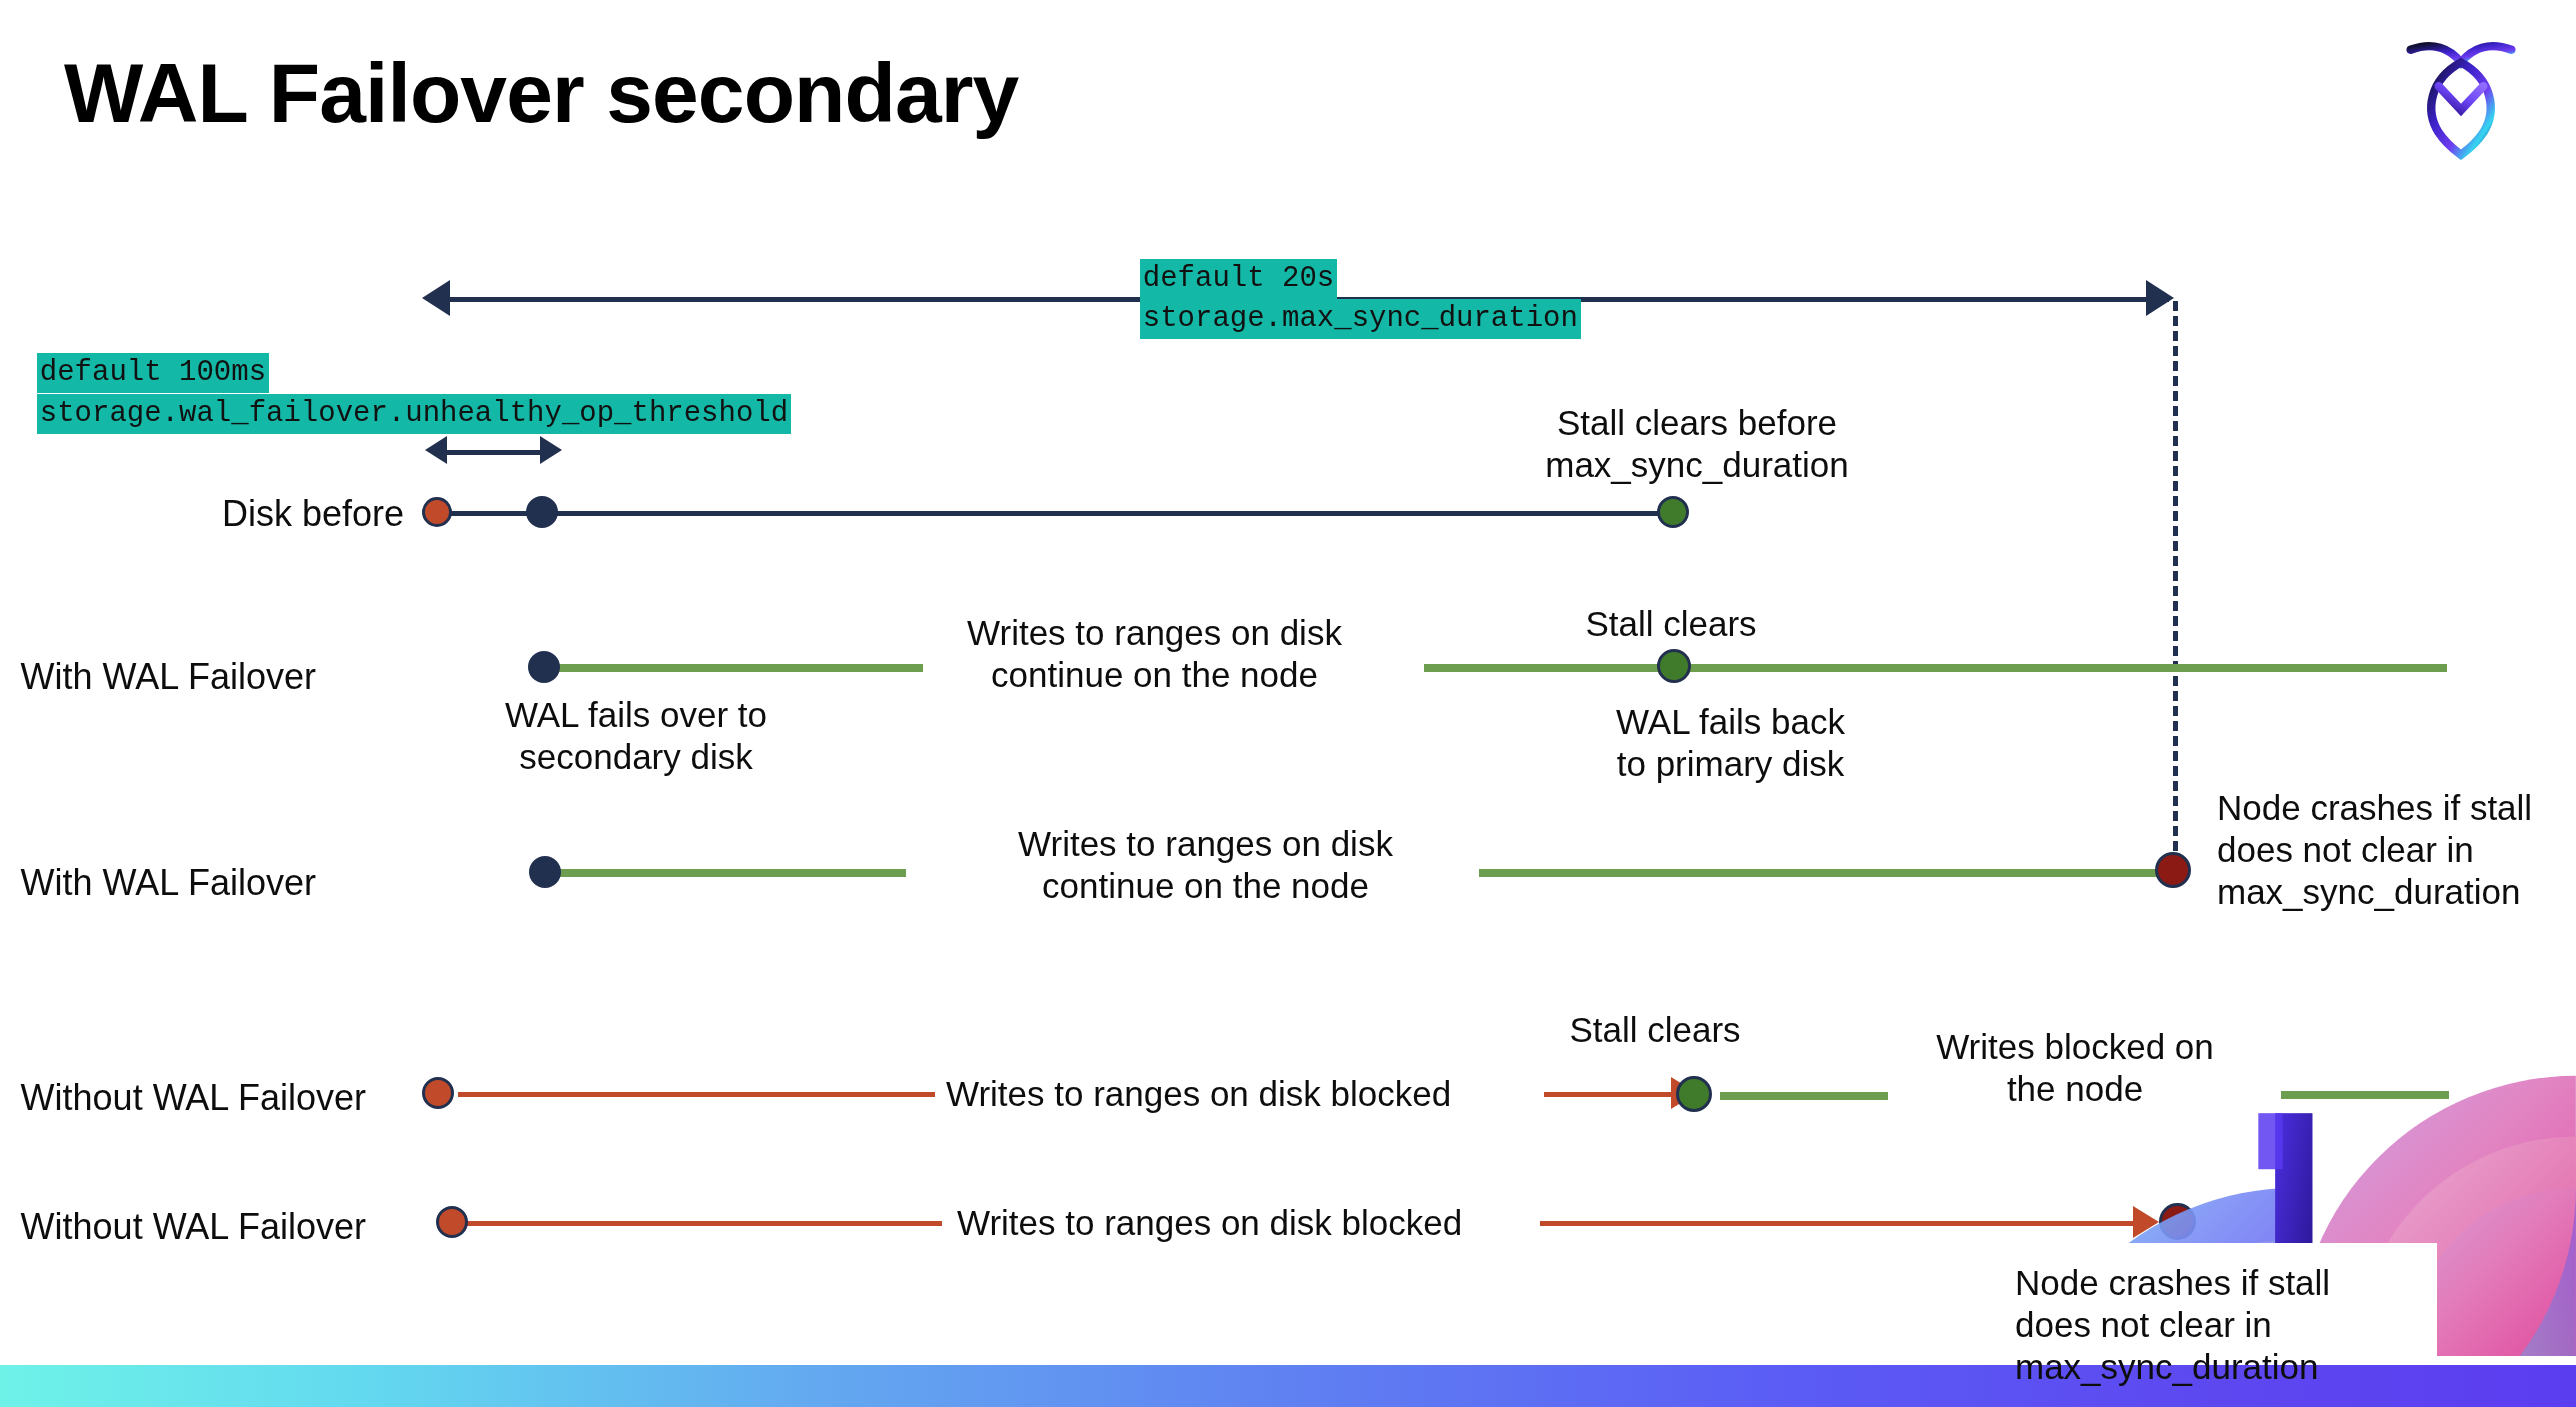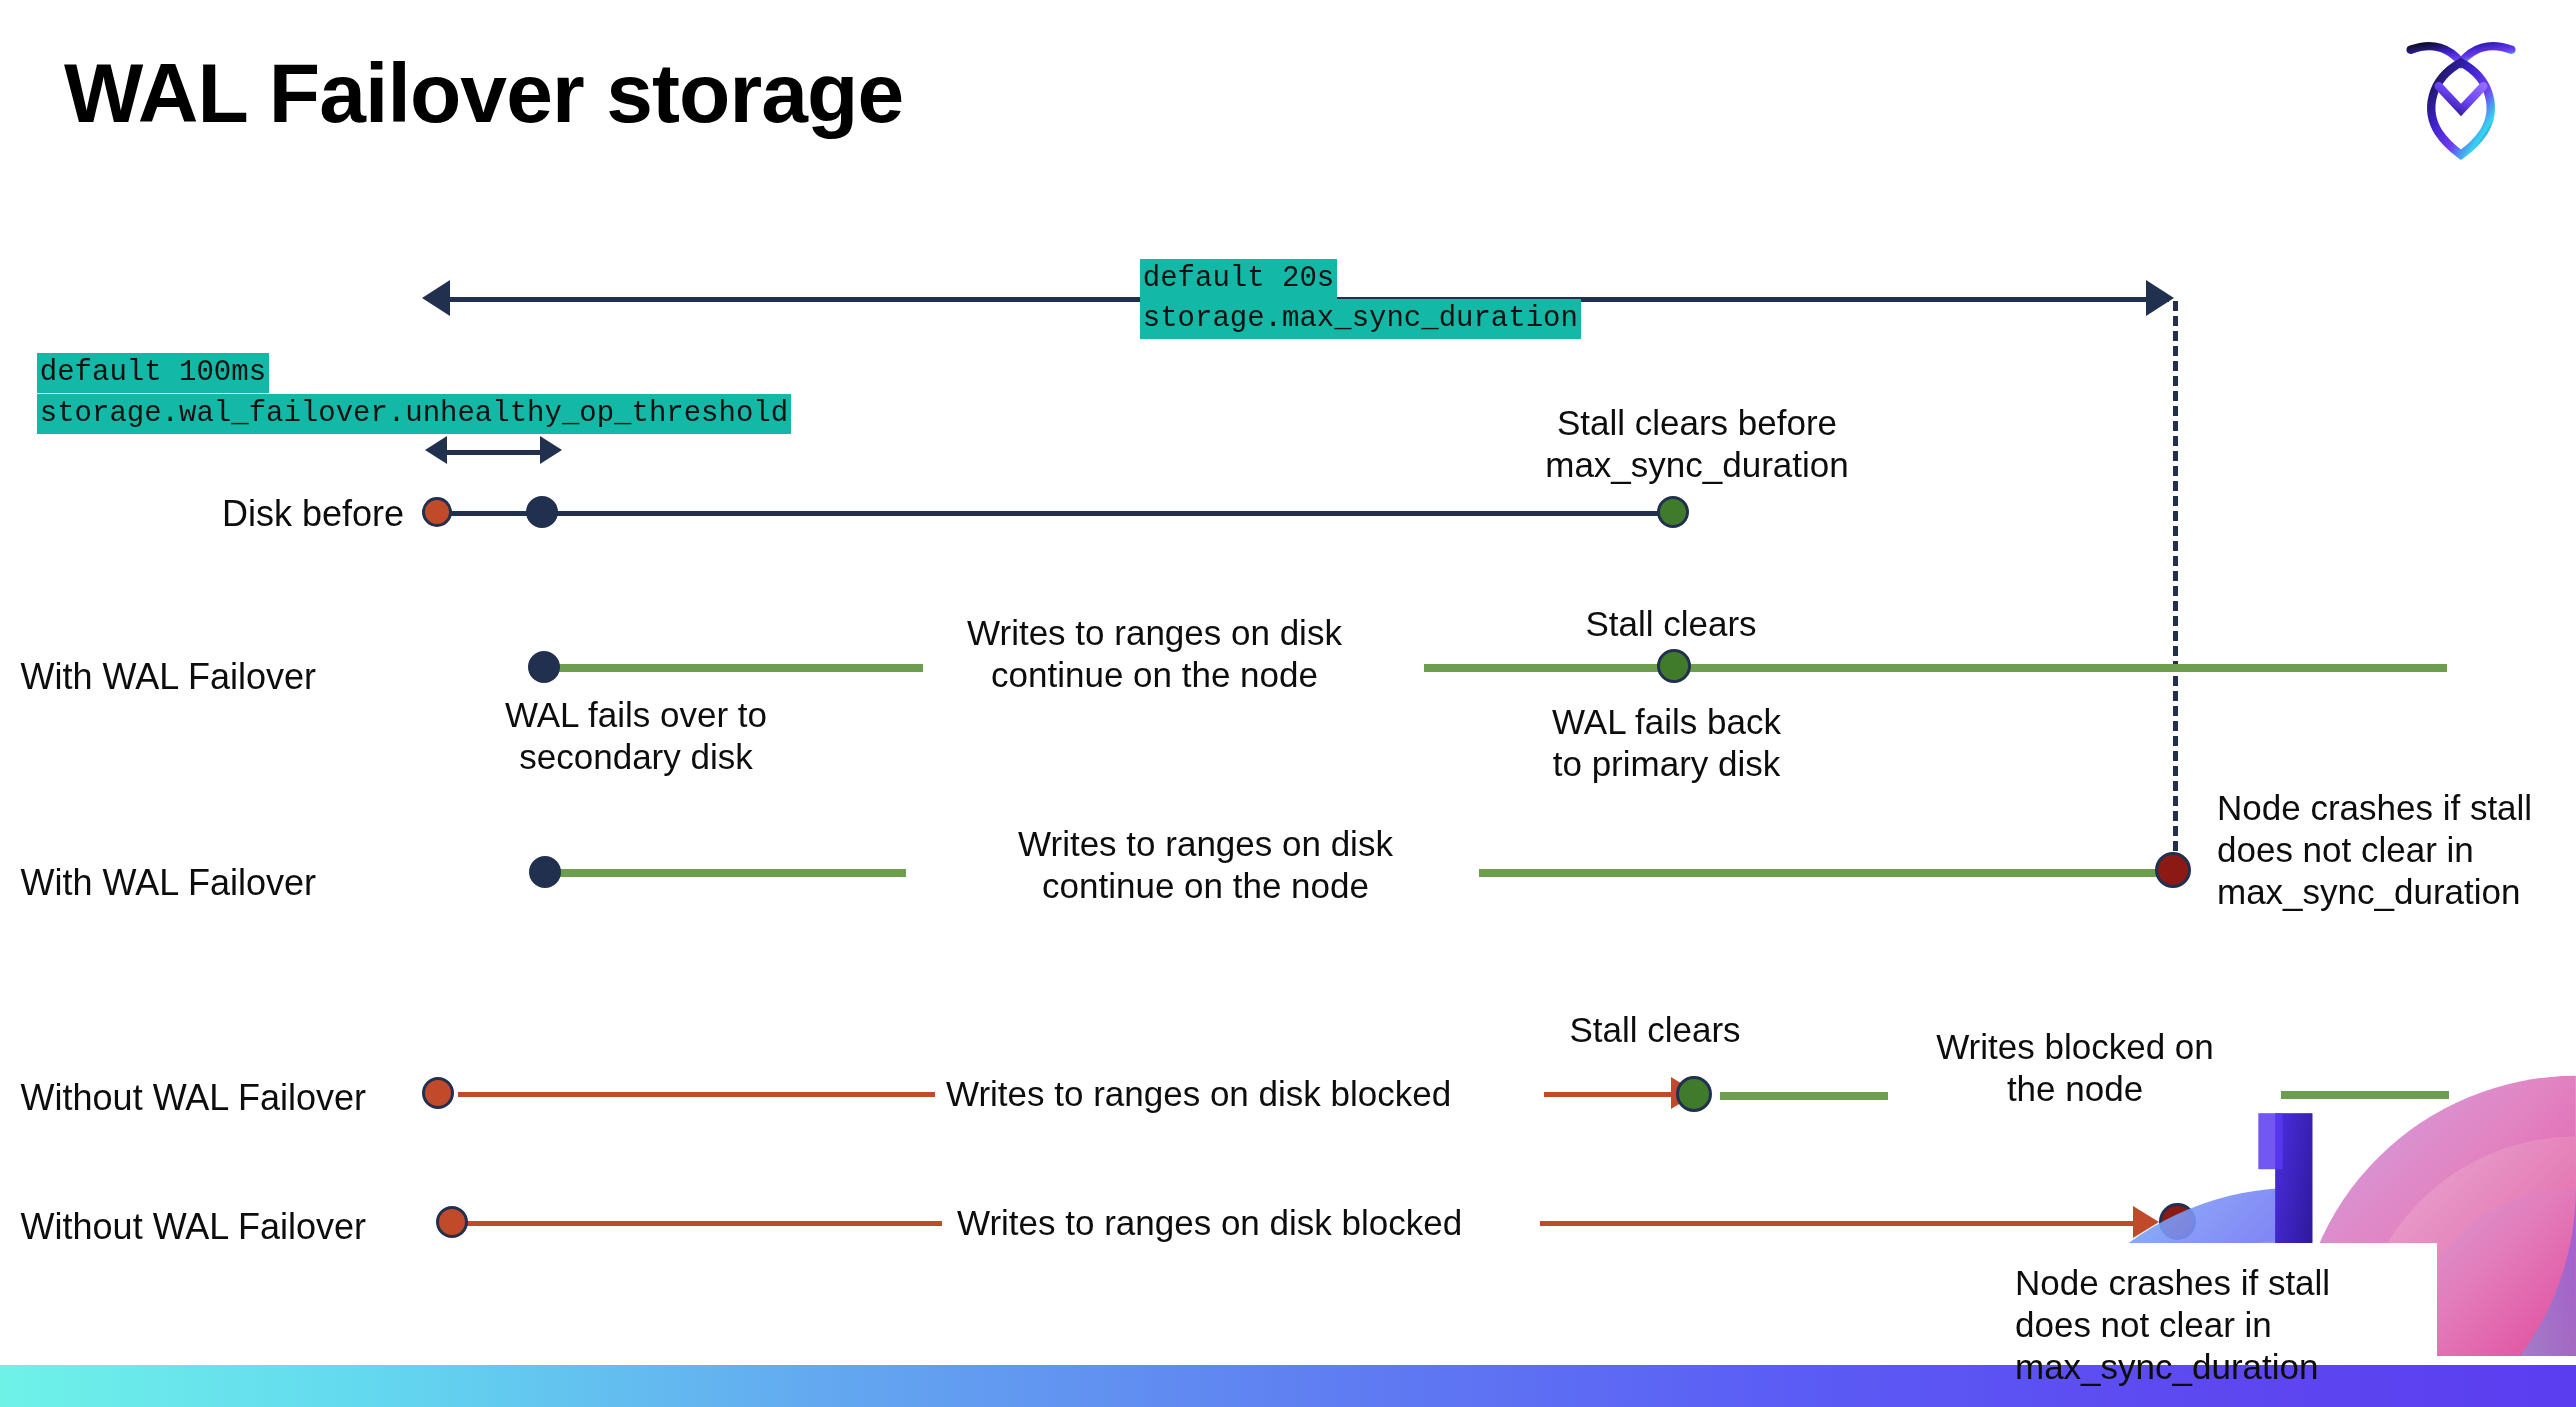--- a/index.html
+++ b/index.html
@@ -156,21 +156,21 @@
     background: linear-gradient(90deg,
         #6ef2e8 0%, #63d9ef 14%, #63a8f0 32%,
         #5f7df2 52%, #5b5bf5 70%, #5d48f0 86%, #5b3df0 100%);
   }
 </style>
 </head>
 <body>
 
 <div id="slide">
 
-  <div id="title">WAL Failover storage</div>
+  <div id="title">WAL Failover secondary</div>
 
   <div id="logo">
     <svg viewBox="0 0 100 100" width="140" height="140" aria-hidden="true">
       <defs>
         <linearGradient id="lg1" x1="0" y1="0" x2="1" y2="1">
           <stop offset="0%" stop-color="#101030"></stop>
           <stop offset="35%" stop-color="#3b21c8"></stop>
           <stop offset="62%" stop-color="#6e3df0"></stop>
           <stop offset="82%" stop-color="#35d6f0"></stop>
           <stop offset="100%" stop-color="#2b1f9e"></stop>
@@ -221,21 +221,21 @@
   <div class="seg seg-green" style="left:1424px; top:664px; width:1023px;"></div>
 
   <div class="dot dot-navy" style="left:528px; top:651px; width:32px; height:32px;"></div>
   <div class="dot dot-green" style="left:1657px; top:649px; width:34px; height:34px;"></div>
 
   <div class="note center" style="left:477px; top:694px; width:318px;">WAL fails over to
 secondary disk</div>
   <div class="note center" style="left:935px; top:612px; width:439px;">Writes to ranges on disk
 continue on the node</div>
   <div class="note center" style="left:1531px; top:603px; width:280px;">Stall clears</div>
-  <div class="note center" style="left:1484px; top:701px; width:365px;">WAL fails  back
+  <div class="note center" style="left:1548px; top:701px; width:365px;">WAL fails  back
 to primary disk</div>
   <div class="note left" style="left:2217px; top:787px; width:365px;">Node crashes if stall
 does not clear in
 max_sync_duration</div>
 
   <div class="row-label" style="left:20.6px; top:862px;">With WAL Failover</div>
 
   <div class="seg seg-green" style="left:553px; top:869px; width:353px;"></div>
   <div class="seg seg-green" style="left:1479px; top:869px; width:692px;"></div>
 

